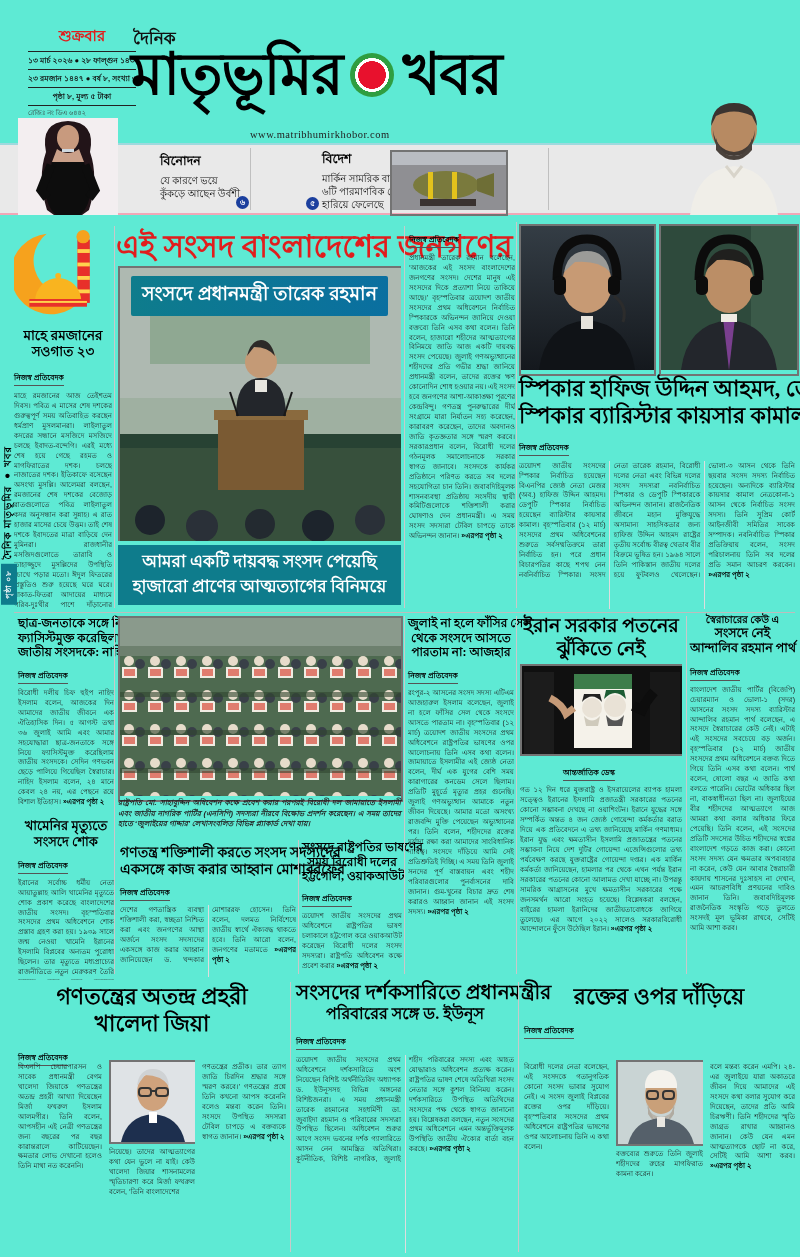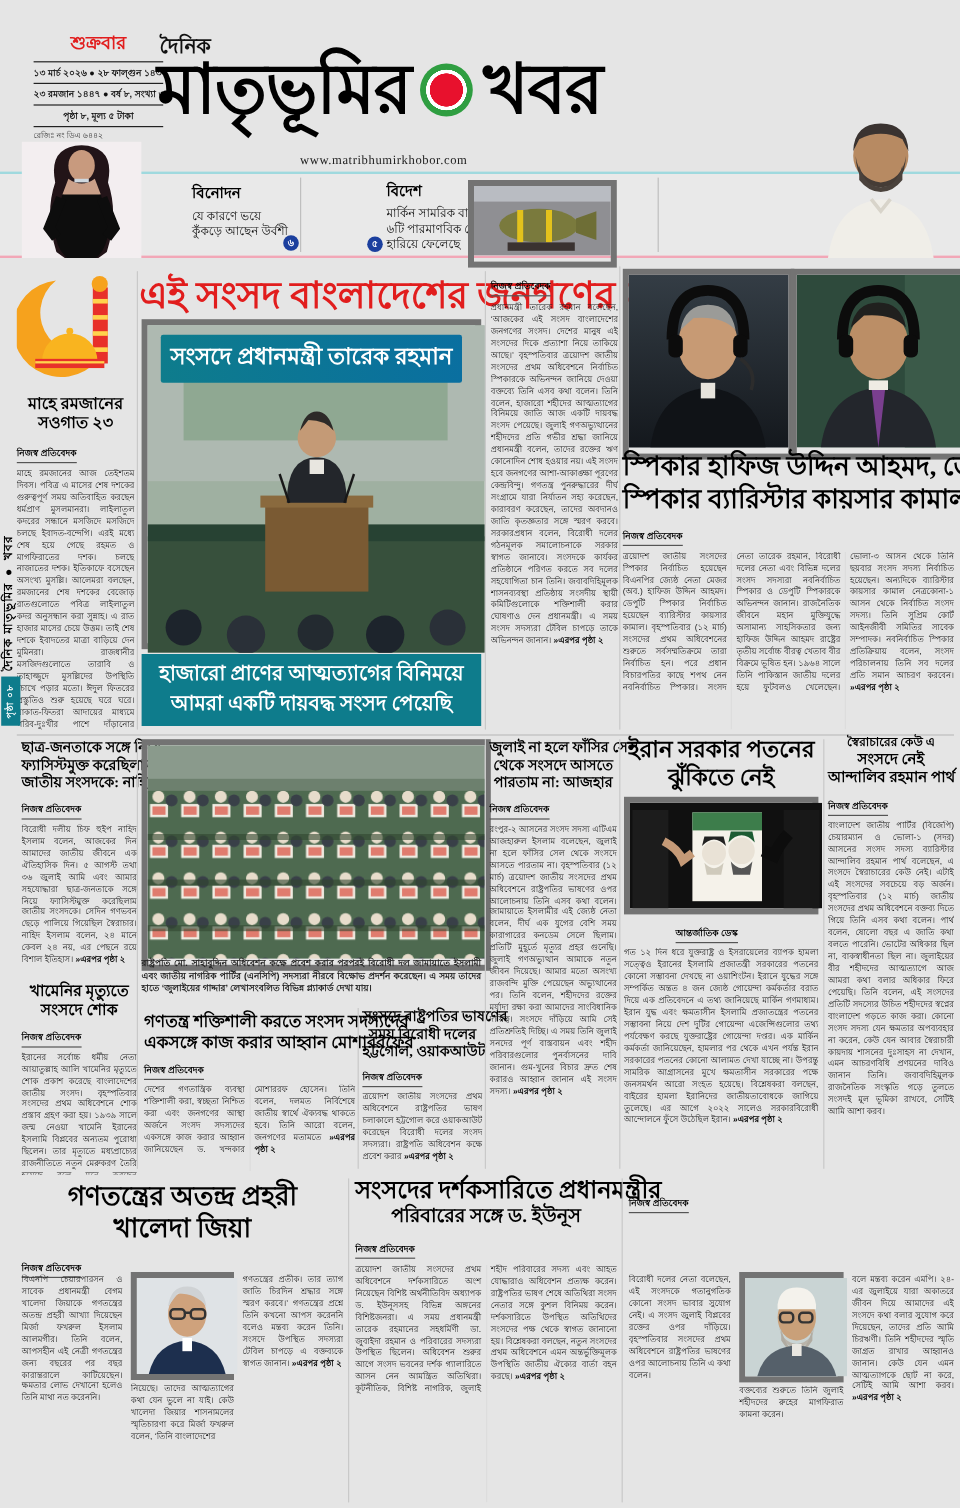--- a/index.html
+++ b/index.html
@@ -1,18 +1,18 @@
 <!DOCTYPE html>
 <html lang="bn" style="--headline-red: #e11d1d; --teal: #0e7c8c; --badge-blue: #1b3f9e; --strip-bg: #e9e9e9; --strip-teal: #9fd9de; --strip-pink: #f2a7b7; --flag-green: #2f9e41; --flag-red: #e8112d;"><head>
 <meta charset="utf-8">
 <style>
   * { margin:0; padding:0; box-sizing:border-box; }
   html,body { background:#9a9a9a; }
   body { display:flex; justify-content:center; font-family:"Liberation Serif", serif; }
-  .page { position:relative; width:800px; height:1257px; background:#e5e5e5; overflow:hidden; color:#111; }
+  .page { position:relative; width:800px; height:1257px; background:#5eead4; overflow:hidden; color:#111; }
   .abs { position:absolute; }
   .nw { white-space:nowrap; }
   .ctr { text-align:left; }
   .hl { font-weight:bold; color:#000; line-height:1.22; font-family:"Liberation Serif", serif; }
   .body-text { font-size:7px; line-height:1.42; text-align:justify; color:#1c1c1c; font-family:"Liberation Sans", sans-serif; }
   .byline { font-size:7.5px; font-weight:bold; color:#000; border-bottom:1px solid #555; display:inline-block; padding-bottom:1px; font-family:"Liberation Sans", sans-serif; }
   .cont { font-weight:bold; color:#000; }
   .vline { position:absolute; width:1px; background:#c9c9c9; }
   .hline { position:absolute; height:1px; background:#bdbdbd; }
 
@@ -33,24 +33,24 @@
   .promo-line { font-size:10px; color:#111; line-height:1.3; white-space:nowrap; }
   .badge { position:absolute; width:13px; height:13px; border-radius:50%; background:var(--badge-blue,#1b3f9e); color:#fff;
       font-size:8px; font-weight:bold; display:flex; align-items:center; justify-content:center; font-family:"Liberation Sans", sans-serif; }
 
   
   .red-hl { color:var(--headline-red,#e11d1d); font-weight:bold; font-size:31px; text-align:center; white-space:nowrap; }
   .kicker { position:absolute; left:4%; top:8px; width:92%; text-align:center; color:#fff; font-weight:bold; font-size:19px; white-space:nowrap;
       background:linear-gradient(90deg, var(--teal,#0e7c8c), #0a6fa0); padding:3px 0 5px; border-radius:2px; }
   .cap-box { background:var(--teal,#0e7c8c); color:#fff; font-weight:bold; font-size:17px; text-align:center; line-height:1.45; padding-top:5px; }
   .photo { display:block; }
-  .pframe { border:5px solid #737373; }
+  .pframe { border:2px solid #737373; }
 
   .hl-line { white-space:nowrap; text-align:center; }
-  .caption { font-size:7.5px; font-weight:bold; line-height:1.4; text-align:justify; color:#222; font-family:"Liberation Sans", sans-serif; }
+  .caption { font-size:7.5px; font-weight:bold; font-style:italic; line-height:1.4; text-align:justify; color:#222; font-family:"Liberation Sans", sans-serif; }
 
   .cols2 { column-count:2; column-gap:8px; column-rule:1px solid #ddd; }
   .cols3 { column-count:3; column-gap:8px; column-rule:1px solid #ddd; }
 
   
   .vstrip { position:absolute; left:1px; top:446px; width:15px; height:296px; display:flex; flex-direction:column; align-items:center; }
   .vtext { writing-mode:vertical-rl; transform:rotate(180deg); font-weight:bold; font-size:10px; color:#000; letter-spacing:1px; }
   .vteal { margin-top:4px; background:var(--teal,#0e7c8c); color:#fff; writing-mode:vertical-rl; transform:rotate(180deg);
       font-size:7.5px; font-weight:bold; padding:6px 2px; letter-spacing:1px; }
 </style>
@@ -175,22 +175,22 @@
       <circle cx="30" cy="252" r="15" fill="#1d242c"></circle>
         <circle cx="82" cy="258" r="16" fill="#2a3038"></circle>
       <circle cx="140" cy="256" r="15" fill="#232a30"></circle>
         <circle cx="198" cy="258" r="16" fill="#1d242c"></circle>
       <circle cx="250" cy="252" r="15" fill="#2a3038"></circle>
     </svg>
     <div class="kicker">সংসদে প্রধানমন্ত্রী তারেক রহমান</div>
   </div>
 
   <div class="abs cap-box" style="left:118px; top:545px; width:283px; height:60px;">
+    <div class="nw">আমরা একটি দায়বদ্ধ সংসদ পেয়েছি</div>
     <div class="nw">হাজারো প্রাণের আত্মত্যাগের বিনিময়ে</div>
-    <div class="nw">আমরা একটি দায়বদ্ধ সংসদ পেয়েছি</div>
   </div>
 
   <div class="abs" style="left:409px; top:228px; width:106px;">
     <span class="byline">নিজস্ব প্রতিবেদক</span>
     <div class="body-text" style="margin-top:5px; height:362px; overflow:hidden;">
       <span>প্রধানমন্ত্রী তারেক রহমান বলেছেন, ‘আজকের এই সংসদ বাংলাদেশের জনগণের সংসদ। দেশের মানুষ এই সংসদের দিকে প্রত্যাশা নিয়ে তাকিয়ে আছে।’ বৃহস্পতিবার ত্রয়োদশ জাতীয় সংসদের প্রথম অধিবেশনে নির্বাচিত স্পিকারকে অভিনন্দন জানিয়ে দেওয়া বক্তব্যে তিনি এসব কথা বলেন। তিনি বলেন, হাজারো শহীদের আত্মত্যাগের বিনিময়ে জাতি আজ একটি দায়বদ্ধ সংসদ পেয়েছে। জুলাই গণঅভ্যুত্থানের শহীদদের প্রতি গভীর শ্রদ্ধা জানিয়ে প্রধানমন্ত্রী বলেন, তাদের রক্তের ঋণ কোনোদিন শোধ হওয়ার নয়। এই সংসদ হবে জনগণের আশা-আকাঙ্ক্ষা পূরণের কেন্দ্রবিন্দু। গণতন্ত্র পুনরুদ্ধারের দীর্ঘ সংগ্রামে যারা নির্যাতন সহ্য করেছেন, কারাবরণ করেছেন, তাদের অবদানও জাতি কৃতজ্ঞতার সঙ্গে স্মরণ করবে। সরকারপ্রধান বলেন, বিরোধী দলের গঠনমূলক সমালোচনাকে সরকার স্বাগত জানাবে। সংসদকে কার্যকর প্রতিষ্ঠানে পরিণত করতে সব দলের সহযোগিতা চান তিনি। জবাবদিহিমূলক শাসনব্যবস্থা প্রতিষ্ঠায় সংসদীয় স্থায়ী কমিটিগুলোকে শক্তিশালী করার ঘোষণাও দেন প্রধানমন্ত্রী। এ সময় সংসদ সদস্যরা টেবিল চাপড়ে তাকে অভিনন্দন জানান। </span><span class="cont">»এরপর পৃষ্ঠা ২</span>
     </div>
   </div>
 
   <div class="abs pframe" style="left:519px; top:224px;">
@@ -382,20 +382,21 @@
   <div class="abs" style="left:296px; top:980px; width:218px;">
     <div class="hl hl-line" style="font-size:20px;">সংসদের দর্শকসারিতে প্রধানমন্ত্রীর</div>
     <div class="hl hl-line" style="font-size:16px;">পরিবারের সঙ্গে ড. ইউনূস</div>
     <div style="margin-top:6px;"><span class="byline">নিজস্ব প্রতিবেদক</span></div>
     <div class="body-text cols2" style="margin-top:5px; height:198px; overflow:hidden;">
       <span>ত্রয়োদশ জাতীয় সংসদের প্রথম অধিবেশনে দর্শকসারিতে অংশ নিয়েছেন বিশিষ্ট অর্থনীতিবিদ অধ্যাপক ড. ইউনূসসহ বিভিন্ন অঙ্গনের বিশিষ্টজনরা। এ সময় প্রধানমন্ত্রী তারেক রহমানের সহধর্মিণী ডা. জুবাইদা রহমান ও পরিবারের সদস্যরা উপস্থিত ছিলেন। অধিবেশন শুরুর আগে সংসদ ভবনের দর্শক গ্যালারিতে আসন নেন আমন্ত্রিত অতিথিরা। কূটনীতিক, বিশিষ্ট নাগরিক, জুলাই শহীদ পরিবারের সদস্য এবং আহত যোদ্ধারাও অধিবেশন প্রত্যক্ষ করেন। রাষ্ট্রপতির ভাষণ শেষে অতিথিরা সংসদ নেতার সঙ্গে কুশল বিনিময় করেন। দর্শকসারিতে উপস্থিত অতিথিদের সংসদের পক্ষ থেকে স্বাগত জানানো হয়। বিশ্লেষকরা বলছেন, নতুন সংসদের প্রথম অধিবেশনে এমন অন্তর্ভুক্তিমূলক উপস্থিতি জাতীয় ঐক্যের বার্তা বহন করছে। </span><span class="cont">»এরপর পৃষ্ঠা ২</span>
     </div>
   </div>
 
   <div class="abs" style="left:524px; top:984px; width:270px;">
+    <div class="hl hl-line" style="font-size:22px;">রক্তের ওপর দাঁড়িয়ে</div>
     <div style="margin-top:8px;"><span class="byline">নিজস্ব প্রতিবেদক</span></div>
   </div>
   <div class="abs body-text" style="left:524px; top:1062px; width:85px; height:190px; overflow:hidden;">বিরোধী দলের নেতা বলেছেন, এই সংসদকে গতানুগতিক কোনো সংসদ ভাবার সুযোগ নেই। এ সংসদ জুলাই বিপ্লবের রক্তের ওপর দাঁড়িয়ে। বৃহস্পতিবার সংসদের প্রথম অধিবেশনে রাষ্ট্রপতির ভাষণের ওপর আলোচনায় তিনি এ কথা বলেন।</div>
   <div class="abs" style="left:616px; top:1060px; width:87px;">
     <div class="pframe">
       <svg class="photo" width="85" height="82" viewBox="0 0 85 82">
         <rect width="85" height="82" fill="#c9d4d4"></rect>
         <ellipse cx="43" cy="33" rx="16" ry="19" fill="#c9a079"></ellipse>
         <path d="M27 22 Q29 8 43 8 Q57 8 59 22 L59 26 L27 26 Z" fill="#f4f2ec"></path>
         <rect x="29" y="29" width="11" height="8" rx="3" fill="none" stroke="#333" stroke-width="2"></rect>

